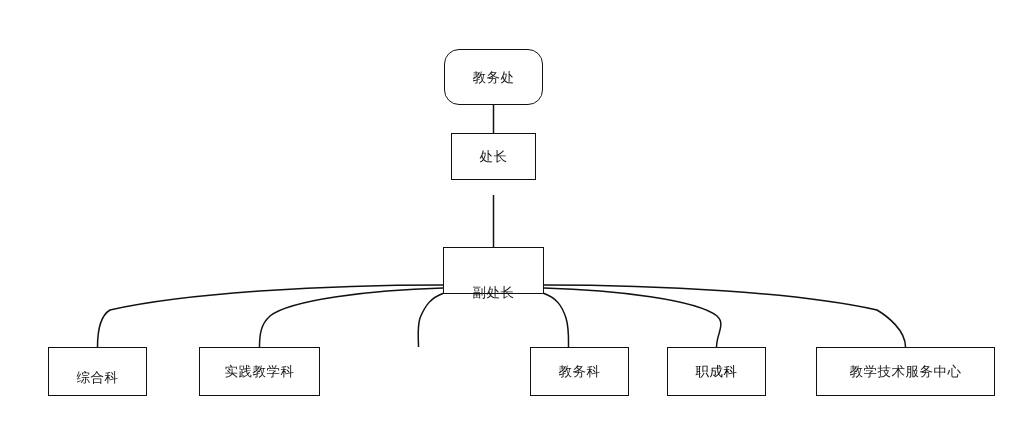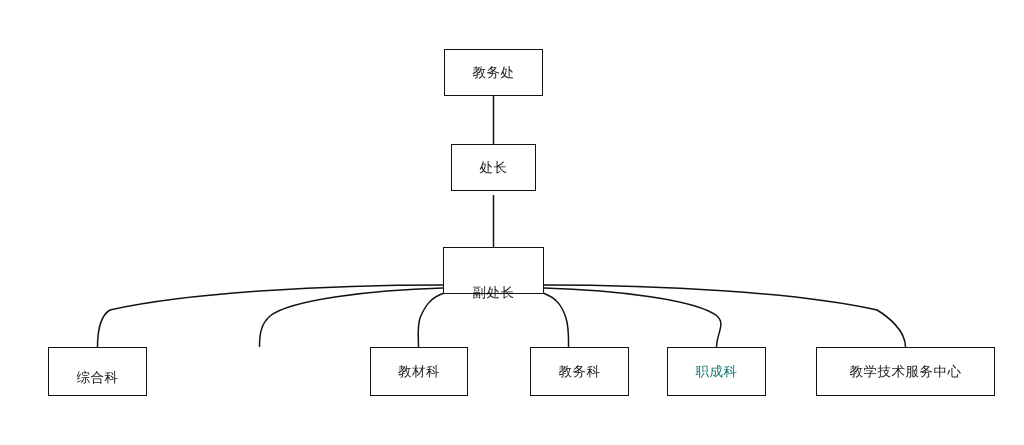--- a/index.html
+++ b/index.html
@@ -56,37 +56,37 @@
   <svg id="edge-layer" viewBox="0 0 1024 445" width="1024" height="445" xmlns="http://www.w3.org/2000/svg">
       <path d="M 493.5 96 L 493.5 148" fill="none" stroke="#111111" stroke-width="1.5" stroke-linecap="butt"></path>
       <path d="M 493.5 195 L 493.5 247" fill="none" stroke="#111111" stroke-width="1.5" stroke-linecap="butt"></path>
       <path d="M 443 285 C 330 285 190 292 110 310 C 100 316 97.5 330 97.5 347" fill="none" stroke="#111111" stroke-width="1.5" stroke-linecap="butt"></path>
       <path d="M 443 288 C 370 290 290 300 270 316 C 261 324 259.5 334 259.5 347" fill="none" stroke="#111111" stroke-width="1.5" stroke-linecap="butt"></path>
       <path d="M 444 293 C 430 298 425 306 420 318 C 417 328 418.5 338 418.5 347" fill="none" stroke="#111111" stroke-width="1.5" stroke-linecap="butt"></path>
       <path d="M 543 293 C 557 298 562 306 566 318 C 569 328 568.5 338 568.5 347" fill="none" stroke="#111111" stroke-width="1.5" stroke-linecap="butt"></path>
       <path d="M 544 288 C 617 290 697 300 717 316 C 726 324 716.5 334 716.5 347" fill="none" stroke="#111111" stroke-width="1.5" stroke-linecap="butt"></path>
       <path d="M 544 285 C 657 285 797 292 877 310 C 887 316 905.5 330 905.5 347" fill="none" stroke="#111111" stroke-width="1.5" stroke-linecap="butt"></path>
     </svg>
-<div class="node" style="left: 444px; top: 49px; width: 99px; height: 47px; border-color: rgb(17, 17, 17);">
+<div class="node" style="left: 444px; top: 49px; width: 99px; height: 56px; border-color: rgb(17, 17, 17); border-radius: 15px;">
       <span class="node-label" style="color: rgb(26, 26, 26);">教务处</span>
     </div>
-    <div class="node" style="left: 451px; top: 144px; width: 85px; height: 47px; border-color: rgb(17, 17, 17);">
+    <div class="node" style="left: 451px; top: 133px; width: 85px; height: 47px; border-color: rgb(17, 17, 17);">
       <span class="node-label" style="color: rgb(26, 26, 26);">处长</span>
     </div>
     <div class="node" style="left: 443px; top: 247px; width: 101px; height: 47px; border-color: rgb(17, 17, 17);">
       <span class="node-label" style="color: rgb(26, 26, 26); margin-top: 44px;">副处长</span>
     </div>
     <div class="node" style="left: 48px; top: 347px; width: 99px; height: 49px; border-color: rgb(17, 17, 17);">
       <span class="node-label" style="color: rgb(26, 26, 26); margin-top: 11px;">综合科</span>
     </div>
-    <div class="node" style="left: 370px; top: 347px; width: 98px; height: 49px; border-color: rgb(17, 17, 17);">
-      <span class="node-label" style="color: rgb(26, 26, 26);">教材科</span>
+    <div class="node" style="left: 199px; top: 347px; width: 121px; height: 49px; border-color: rgb(17, 17, 17);">
+      <span class="node-label" style="color: rgb(26, 26, 26);">实践教学科</span>
     </div>
     <div class="node" style="left: 530px; top: 347px; width: 99px; height: 49px; border-color: rgb(17, 17, 17);">
       <span class="node-label" style="color: rgb(26, 26, 26);">教务科</span>
     </div>
     <div class="node" style="left: 667px; top: 347px; width: 99px; height: 49px; border-color: rgb(17, 17, 17);">
-      <span class="node-label" style="color: #0f766e;">职成科</span>
+      <span class="node-label" style="color: #000000;">职成科</span>
     </div>
     <div class="node" style="left: 816px; top: 347px; width: 179px; height: 49px; border-color: rgb(17, 17, 17);">
       <span class="node-label" style="color: rgb(26, 26, 26); text-align: right;">教学技术服务中心</span>
     </div>
   </div>
 
 </body></html>

